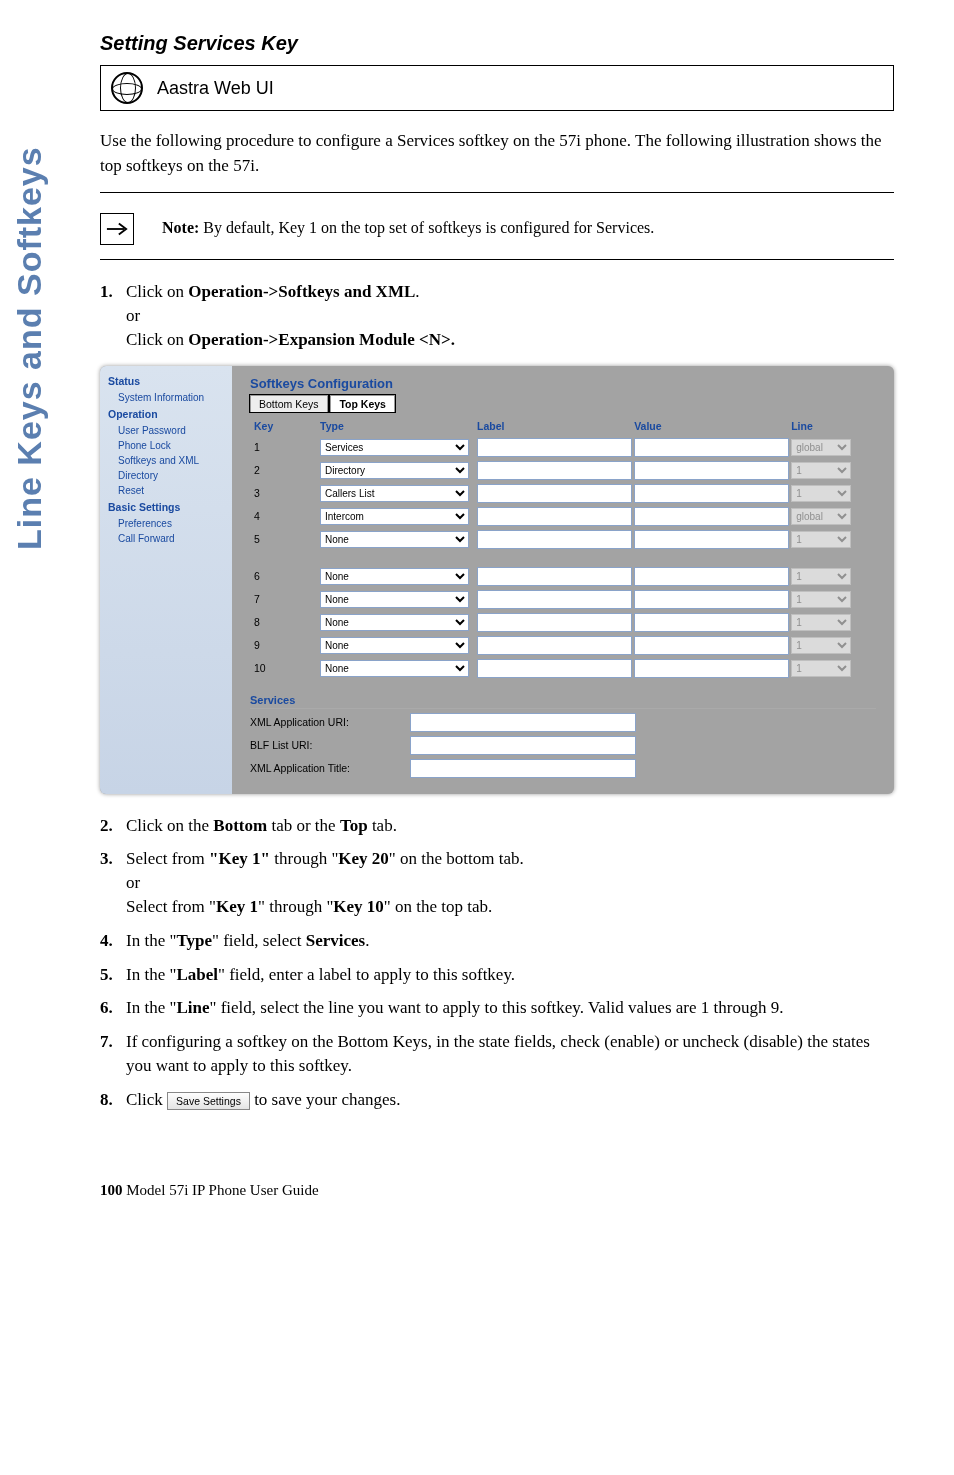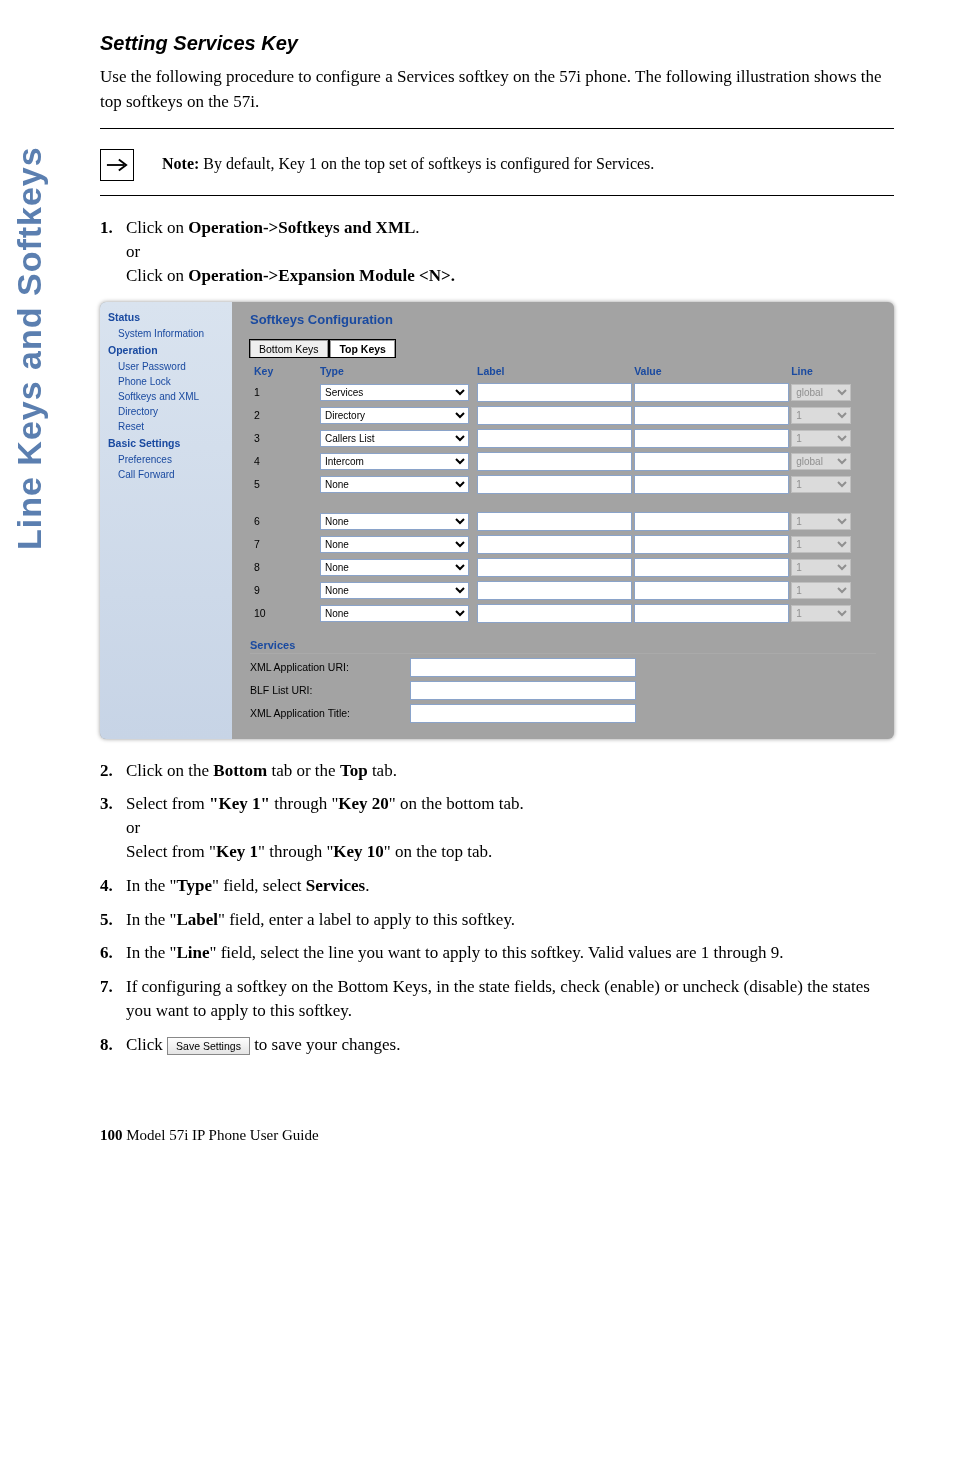--- a/index.html
+++ b/index.html
@@ -150,21 +150,21 @@
     font-size: 10px;
   }
   .sc-main {
     flex: 1;
     padding: 10px 18px 16px 18px;
   }
   .sc-title {
     color: #1a4aa0;
     font-weight: bold;
     font-size: 13px;
-    margin-bottom: 13px;
+    margin-bottom: 4px;
   }
   .sc-tabs { margin-bottom: 4px; }
   .sc-tab {
     display: inline-block;
     border: 1px solid #999;
     border-bottom: none;
     padding: 2px 8px;
     font-size: 10.5px;
     background: #eee;
     position: relative;
@@ -242,20 +242,24 @@
   .footer b { font-weight: bold; }
 </style>
 </head>
 <body>
 
 <div class="page">
   <div class="side-tab">Line Keys and Softkeys</div>
 
   <div class="section-title">Setting Services Key</div>
 
+  <div class="webui-bar">
+    <div class="globe-icon"></div>
+    <div class="webui-label">Aastra Web UI</div>
+  </div>
 
   <div class="body-text">Use the following procedure to configure a Services softkey on the 57i phone. The following illustration shows the top softkeys on the 57i.</div>
 
   <hr class="hr">
 
   <div class="note-row">
     <div class="arrow-box">
       <svg viewBox="0 0 24 14">
           <line x1="1" y1="7" x2="20" y2="7" stroke="#000" stroke-width="2"></line>
           <polyline points="14,1 22,7 14,13" fill="none" stroke="#000" stroke-width="2"></polyline>

